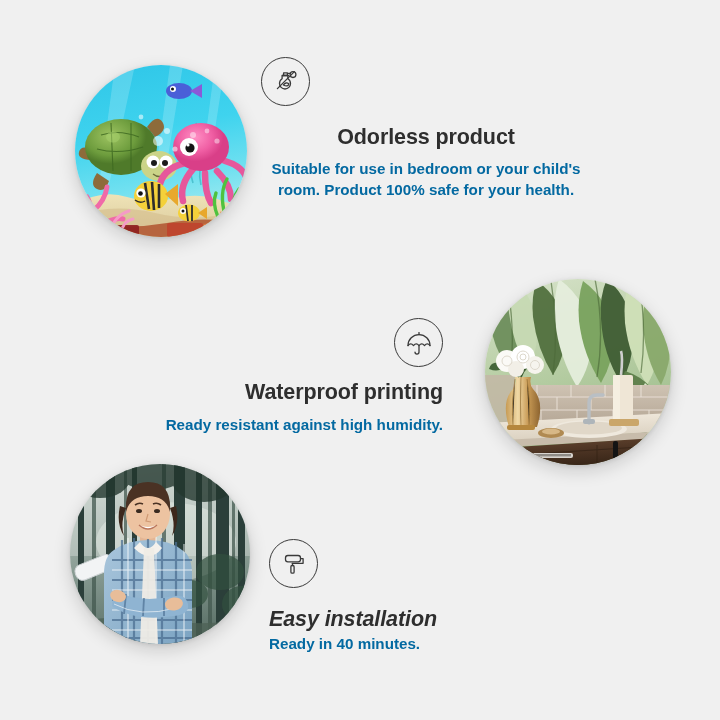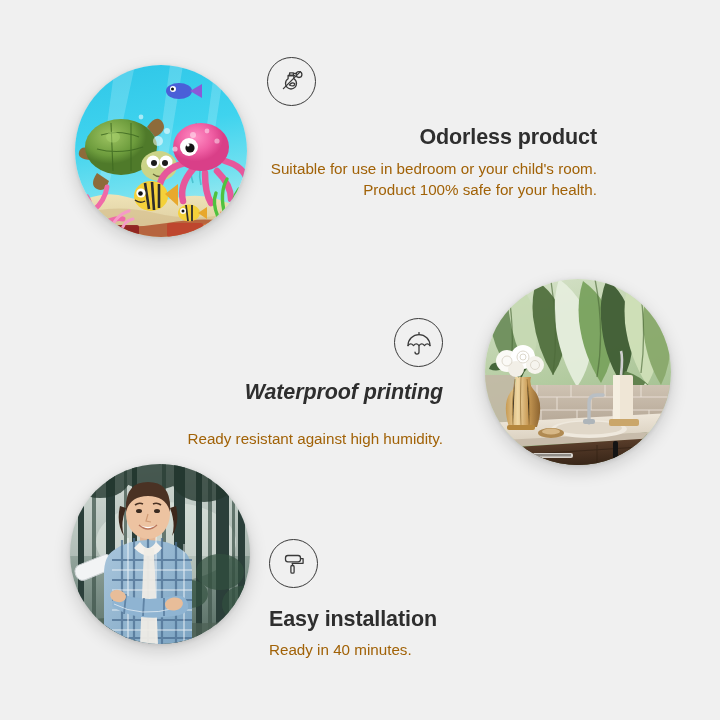--- a/index.html
+++ b/index.html
@@ -38,40 +38,40 @@
   .f-title {
     font-size:21.5px;
     font-weight:bold;
     color:#2e2e2e;
     letter-spacing:-0.1px;
     line-height:1.25;
     white-space:nowrap;
   }
   .f-desc {
     font-size:15.2px;
-    color:#a16207;
+    color:#0369a1;
     line-height:1.42;
-    font-weight:normal;
+    font-weight:bold;
   }
 
   
-  #feature-odorless { left:267px; top:57px; text-align:right; }
+  #feature-odorless { left:261px; top:57px; text-align:center; }
   #feature-odorless .icon-circle { margin-bottom:18px; }
   #feature-odorless .f-title { margin-bottom:7px; }
   #feature-odorless .f-desc  { width:330px; }
 
   
   #feature-waterproof { left:0px; top:318px; width:443px; text-align:right; }
   #feature-waterproof .icon-wrap { display:flex; justify-content:flex-end; margin-bottom:12px; }
-  #feature-waterproof .f-title { margin-bottom:22px;font-style:italic; }
+  #feature-waterproof .f-title { margin-bottom:8px; }
 
   
   #feature-installation { left:269px; top:539px; text-align:left; }
   #feature-installation .icon-circle { margin-bottom:18px; }
-  #feature-installation .f-title { margin-bottom:6px; }
+  #feature-installation .f-title { margin-bottom:0;font-style:italic; }
 </style>
 </head>
 <body>
 
 <div class="stage">
 
   <div class="photo" id="photo-ocean">
     <svg viewBox="0 0 172 172" preserveAspectRatio="xMidYMid slice">
       <defs>
         <linearGradient id="oceanBg" x1="0" y1="0" x2="0.2" y2="1">

